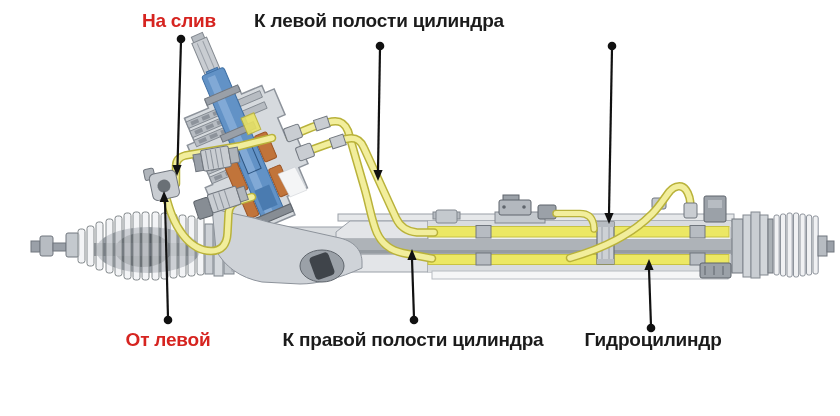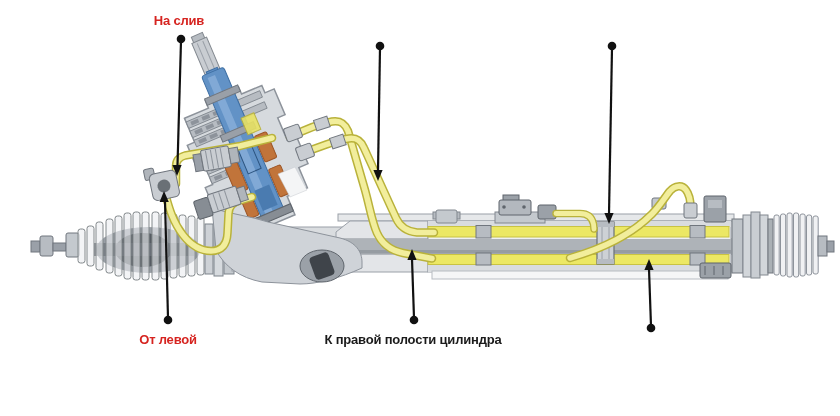--- a/index.html
+++ b/index.html
@@ -1,19 +1,19 @@
 <!DOCTYPE html>
 <html><head>
 <meta charset="utf-8">
 <style>
   html,body{margin:0;padding:0;background:#ffffff;}
   .stage{position:relative;width:840px;height:416px;background:#ffffff;overflow:hidden;
          font-family:"Liberation Sans",sans-serif;}
   .stage svg{position:absolute;left:0;top:0;}
-  .callout{position:absolute;font-weight:700;font-size:13px;line-height:22px;
+  .callout{position:absolute;font-weight:700;font-size:19px;line-height:22px;
            text-align:center;color:#1b1b1b;white-space:nowrap;letter-spacing:-0.2px;}
   .callout.red{color:#d62420;}
 </style>
 </head>
 <body>
 
 <div class="stage">
 
 <svg width="840" height="416" viewBox="0 0 840 416">
 
@@ -298,16 +298,18 @@
     </g>
     <g>
       <circle cx="651" cy="328" r="4.3" stroke="none"></circle>
       <line x1="651" y1="326" x2="649" y2="269"></line>
       <polygon points="649,259 644.4,270 653.6,270" stroke="none"></polygon>
     </g>
   </g>
 </svg>
 
   <div class="callout red" style="left:120px;top:10px;width:118px;">На слив</div>
+  <div class="callout" style="left:246px;top:10px;width:266px;">К левой полости цилиндра</div>
 
   <div class="callout red" style="left:105px;top:329px;width:126px;">От левой</div>
   <div class="callout" style="left:270px;top:329px;width:286px;">К правой полости цилиндра</div>
+  <div class="callout" style="left:570px;top:329px;width:166px;">Гидроцилиндр</div>
 </div>
 
 </body></html>

